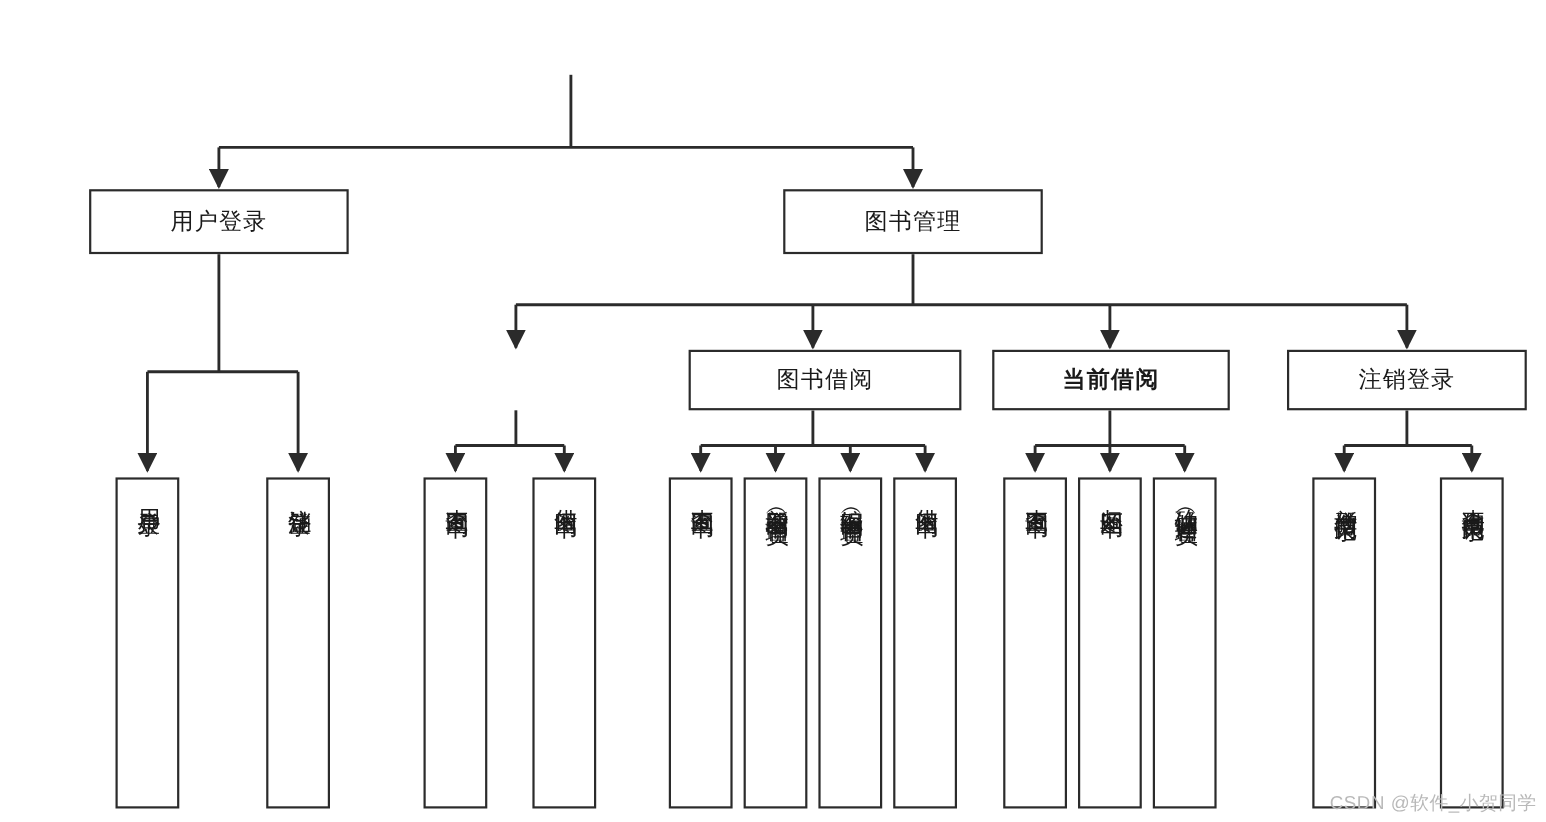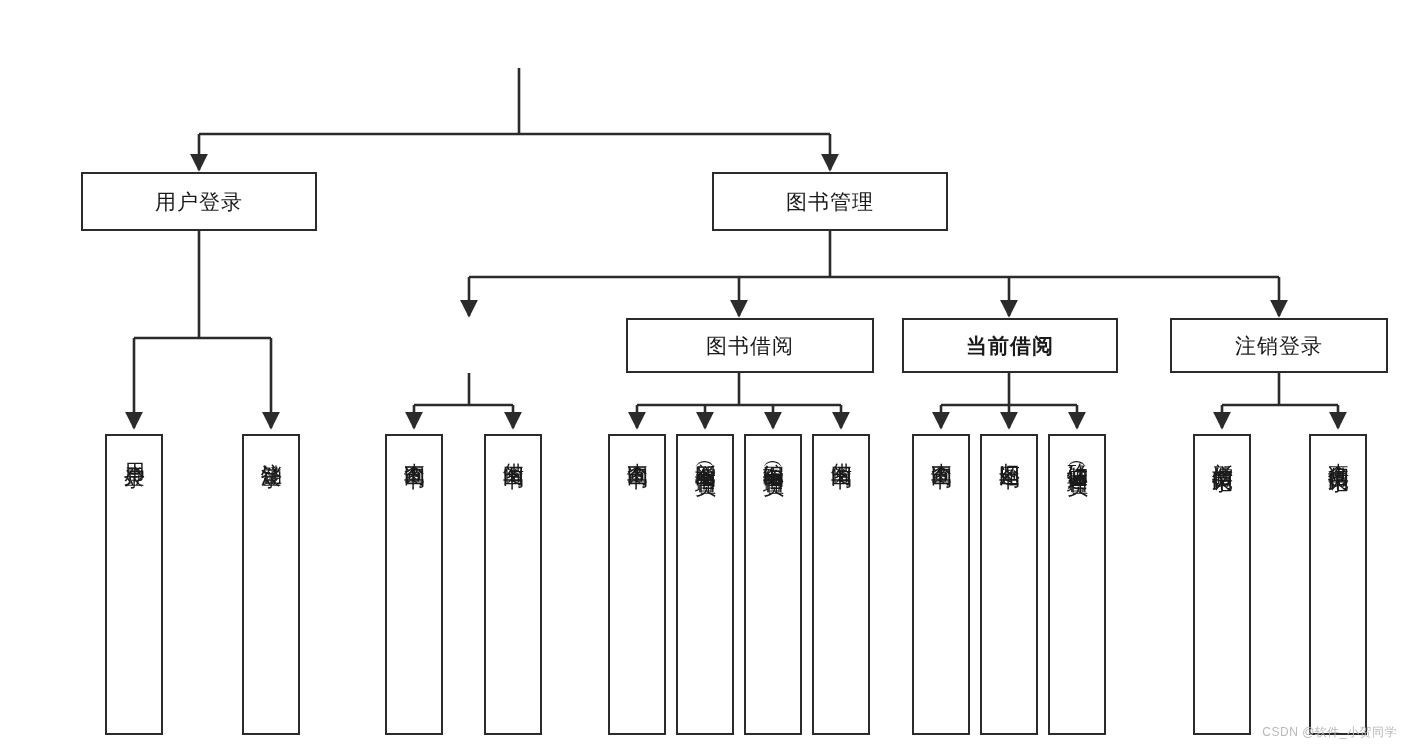--- a/index.html
+++ b/index.html
@@ -57,21 +57,21 @@
     white-space: nowrap;
     display: block;
   }
   .root .label {
     font-size: 22px;
   }
   .watermark {
     position: absolute;
     right: 8px;
     bottom: 6px;
-    font-size: 12px;
+    font-size: 17px;
     color: #b9b9b9;
     letter-spacing: 0.5px;
     white-space: nowrap;
   }
 </style>
 </head>
 <body>
 
 <div id="canvas">
 

